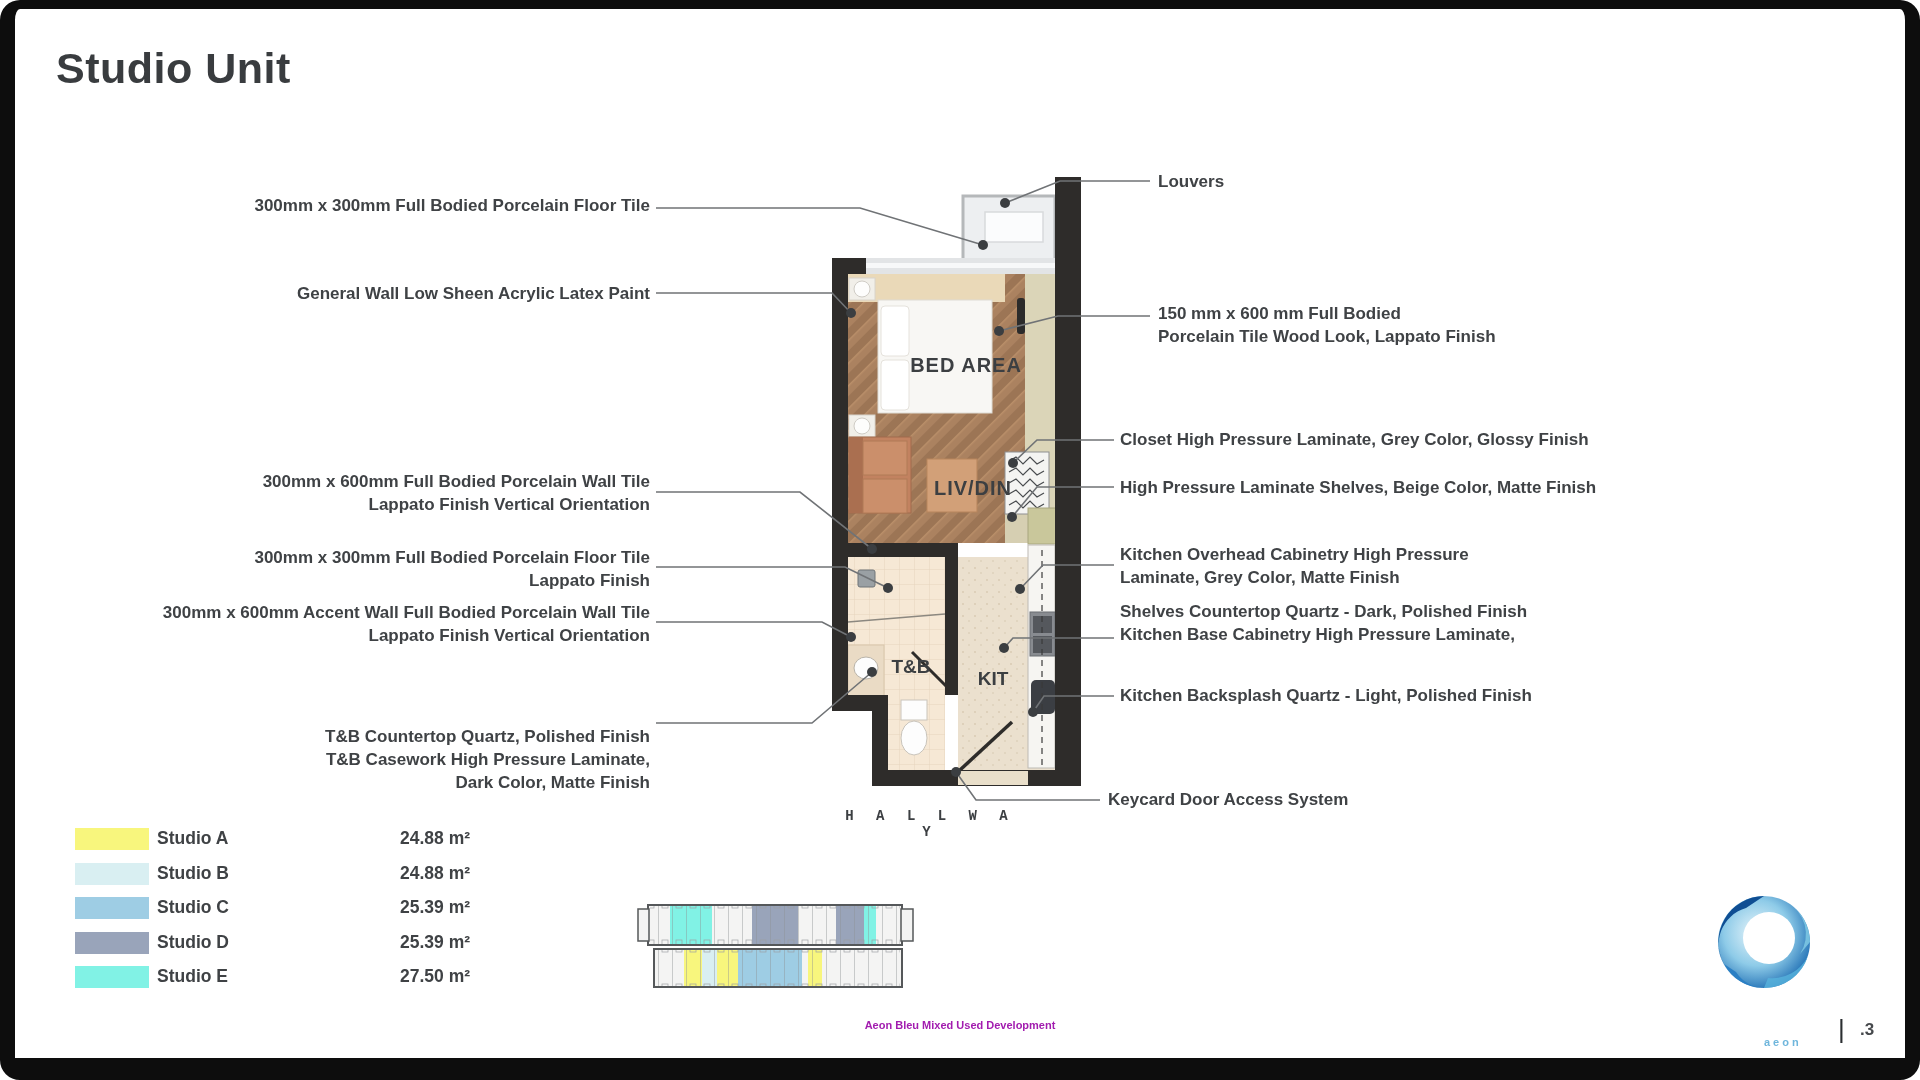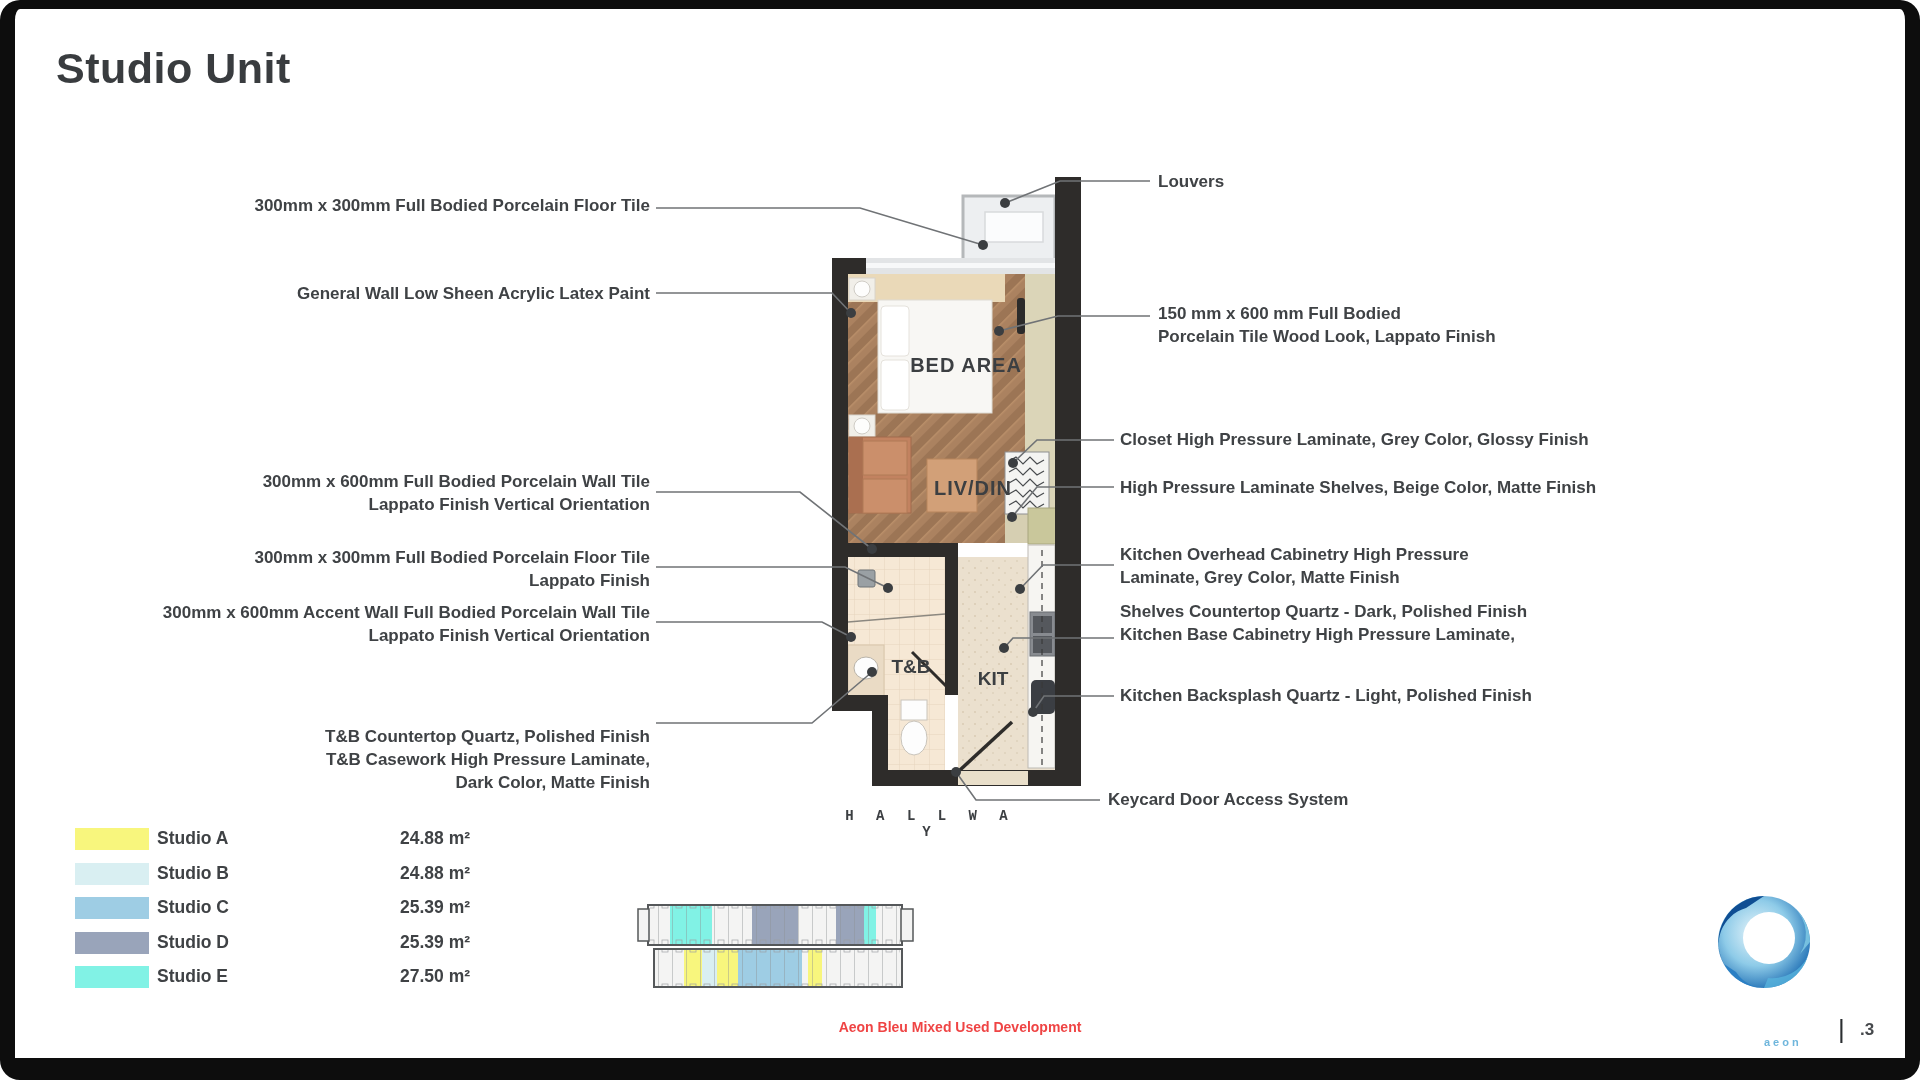--- a/index.html
+++ b/index.html
@@ -9,21 +9,21 @@
   .plan-svg{position:absolute;left:0;top:0;z-index:1;}
   .co{position:absolute;z-index:6;font-size:17px;line-height:23px;font-weight:700;color:#3f4245;}
   .cl{right:1270px;text-align:right;}
   .room-label{position:absolute;z-index:6;font-weight:600;color:#3c3f42;text-align:center;}
   .hallway{letter-spacing:7px;font-size:14px;font-family:Liberation Mono, monospace;}
   .legend{position:absolute;left:75px;top:824px;z-index:6;}
   .legend-row{position:relative;height:34.5px;width:500px;}
   .legend-swatch{position:absolute;left:0;top:4px;width:74px;height:22px;}
   .legend-label{position:absolute;left:82px;top:4px;font-size:17.5px;font-weight:700;color:#3f4245;}
   .legend-area{position:absolute;left:325px;top:4px;font-size:17.5px;font-weight:700;color:#3f4245;}
-  .footer{position:absolute;left:50%;transform:translateX(-50%);top:1019px;font-size:14px;font-weight:700;color:#ef4444;z-index:6;}
+  .footer{position:absolute;left:50%;transform:translateX(-50%);top:1019px;font-size:11px;font-weight:700;color:#a21caf;z-index:6;}
   .logo{position:absolute;left:1712px;top:940px;width:190px;height:160px;z-index:6;}
   .logo-brand{position:absolute;left:16px;top:100px;font-size:26px;font-weight:700;color:#701a75;letter-spacing:1px;margin-top:16px;}
   .logo-tag{position:absolute;left:52px;top:96px;font-size:11px;font-weight:700;color:#6fb6dc;letter-spacing:3px;}
   .page-divider{position:absolute;left:1838px;top:1014px;font-size:26px;font-weight:300;color:#2b2e31;z-index:6;}
   .page-num{position:absolute;left:1860px;top:1020px;font-size:17px;font-weight:600;color:#46494c;z-index:6;}
 </style>
 </head>
 <body>
 
 <div class="stage">

